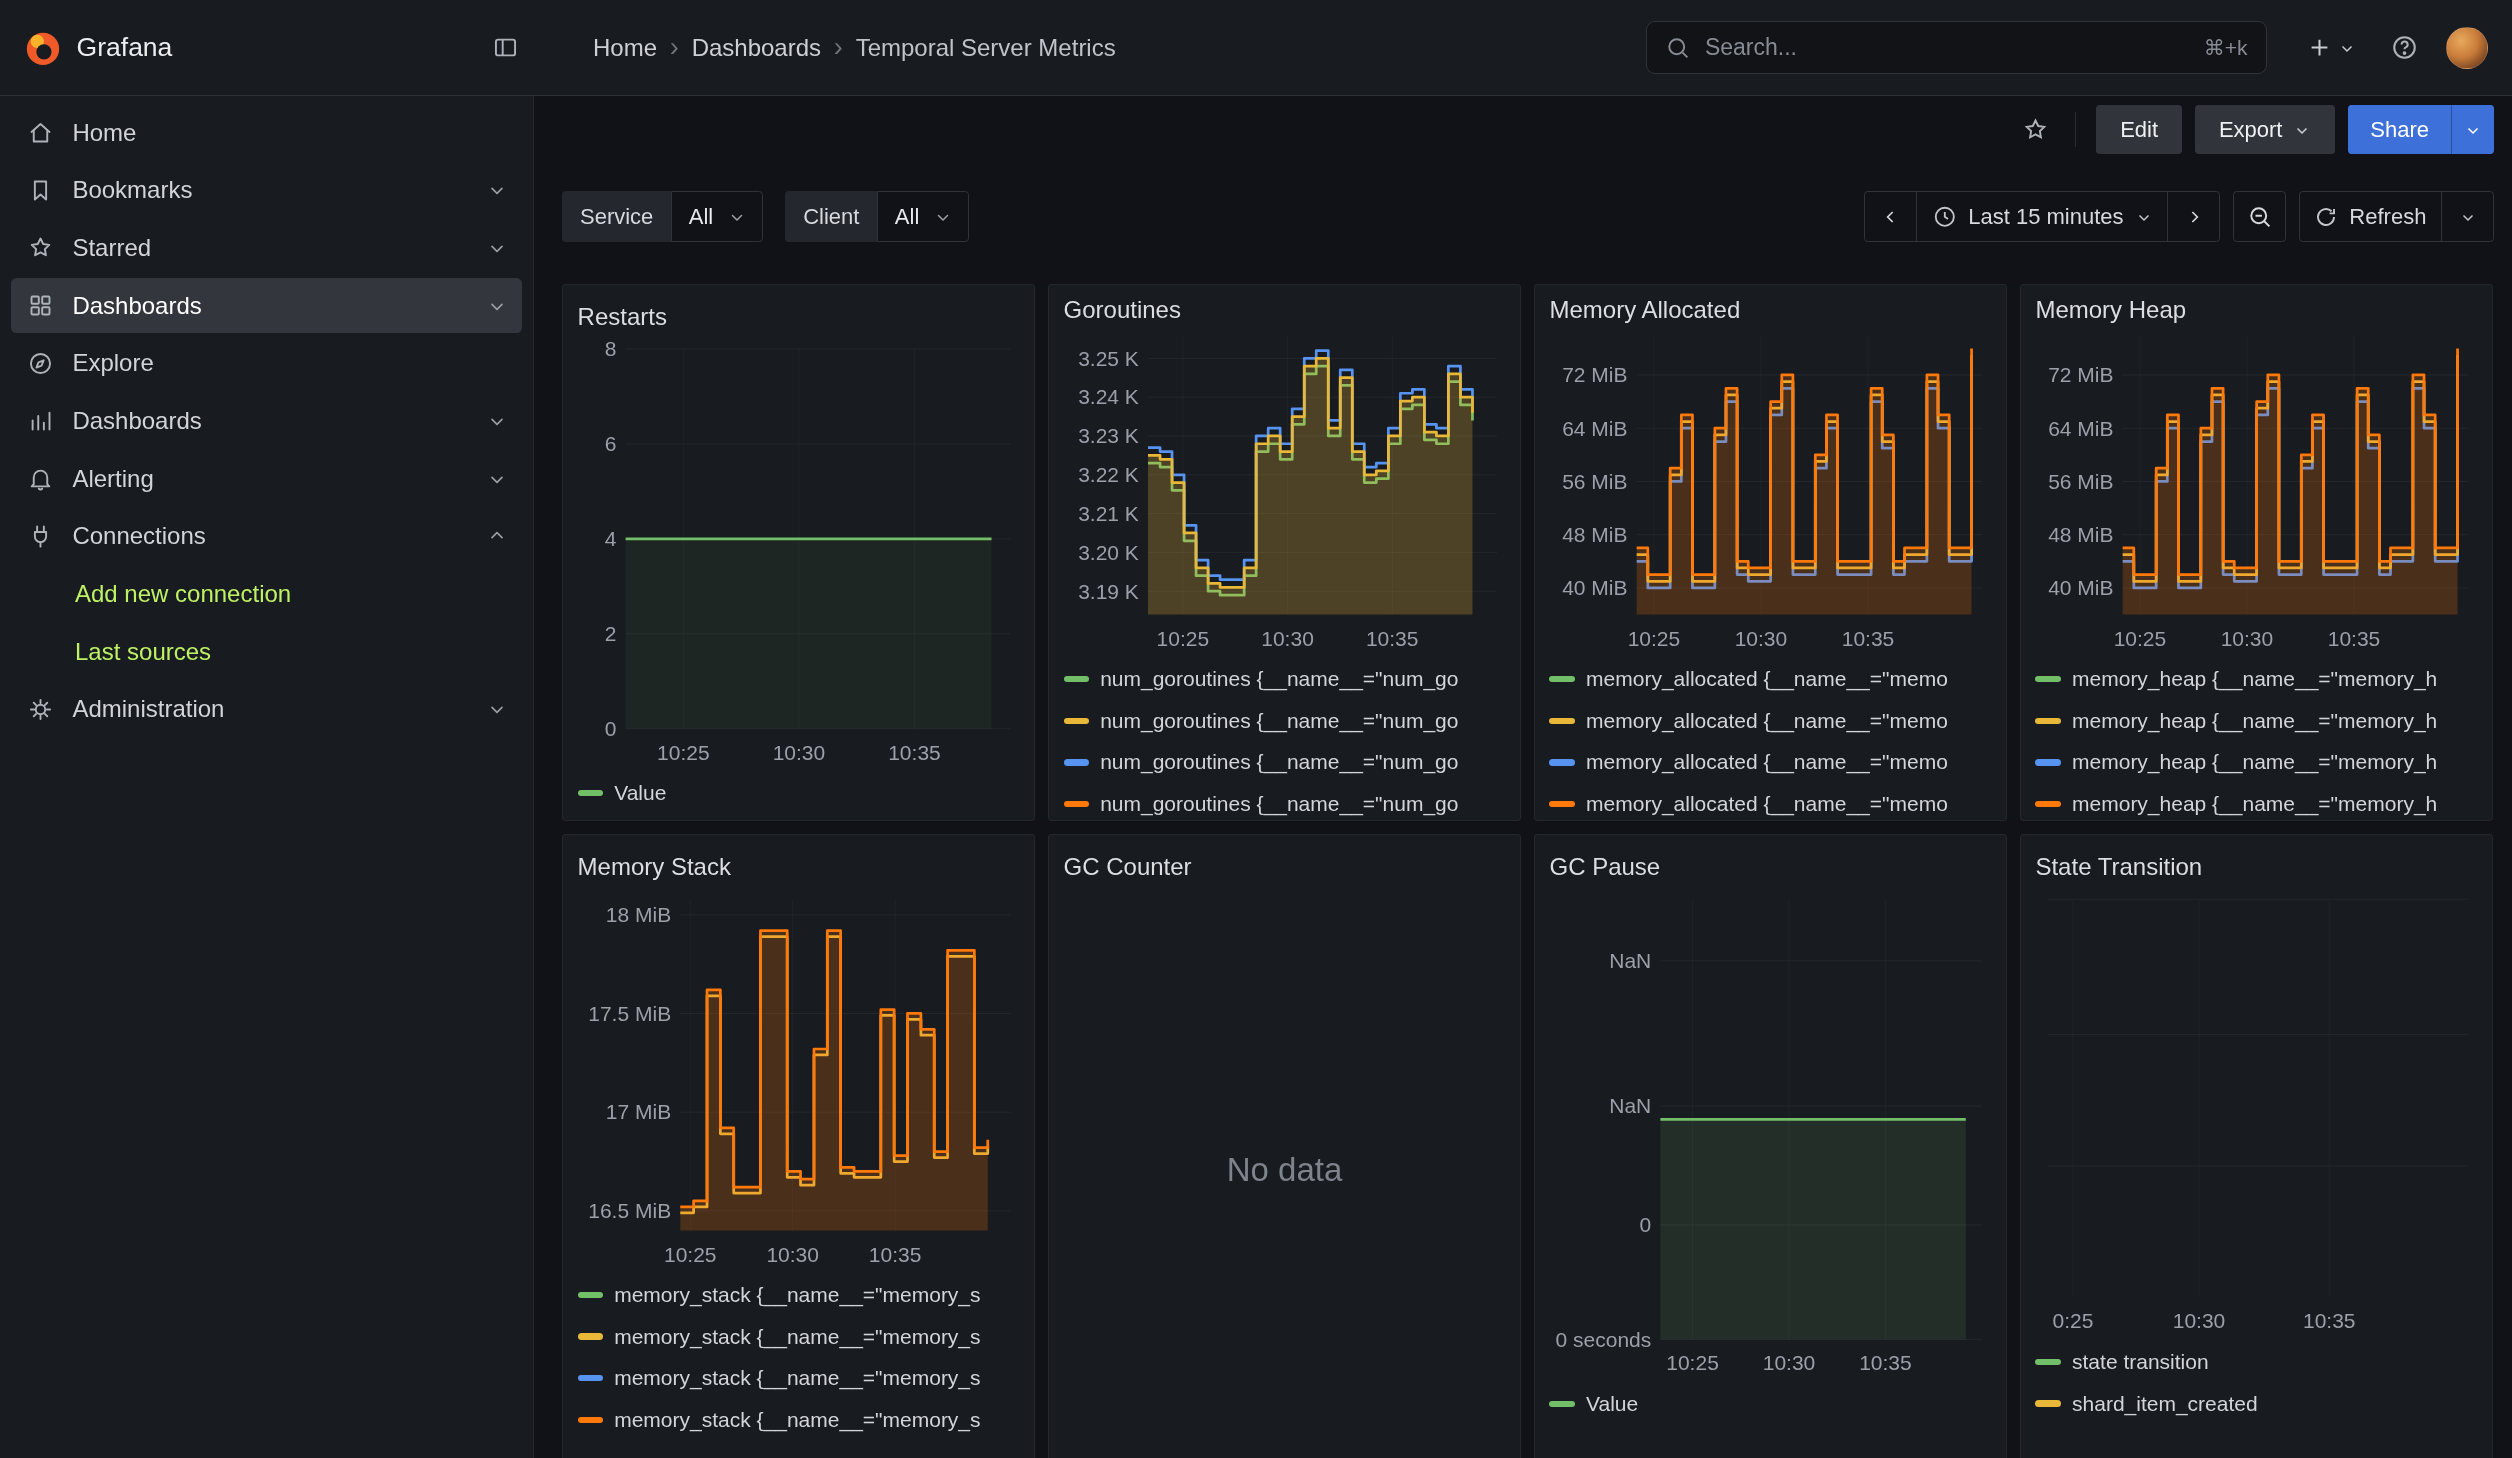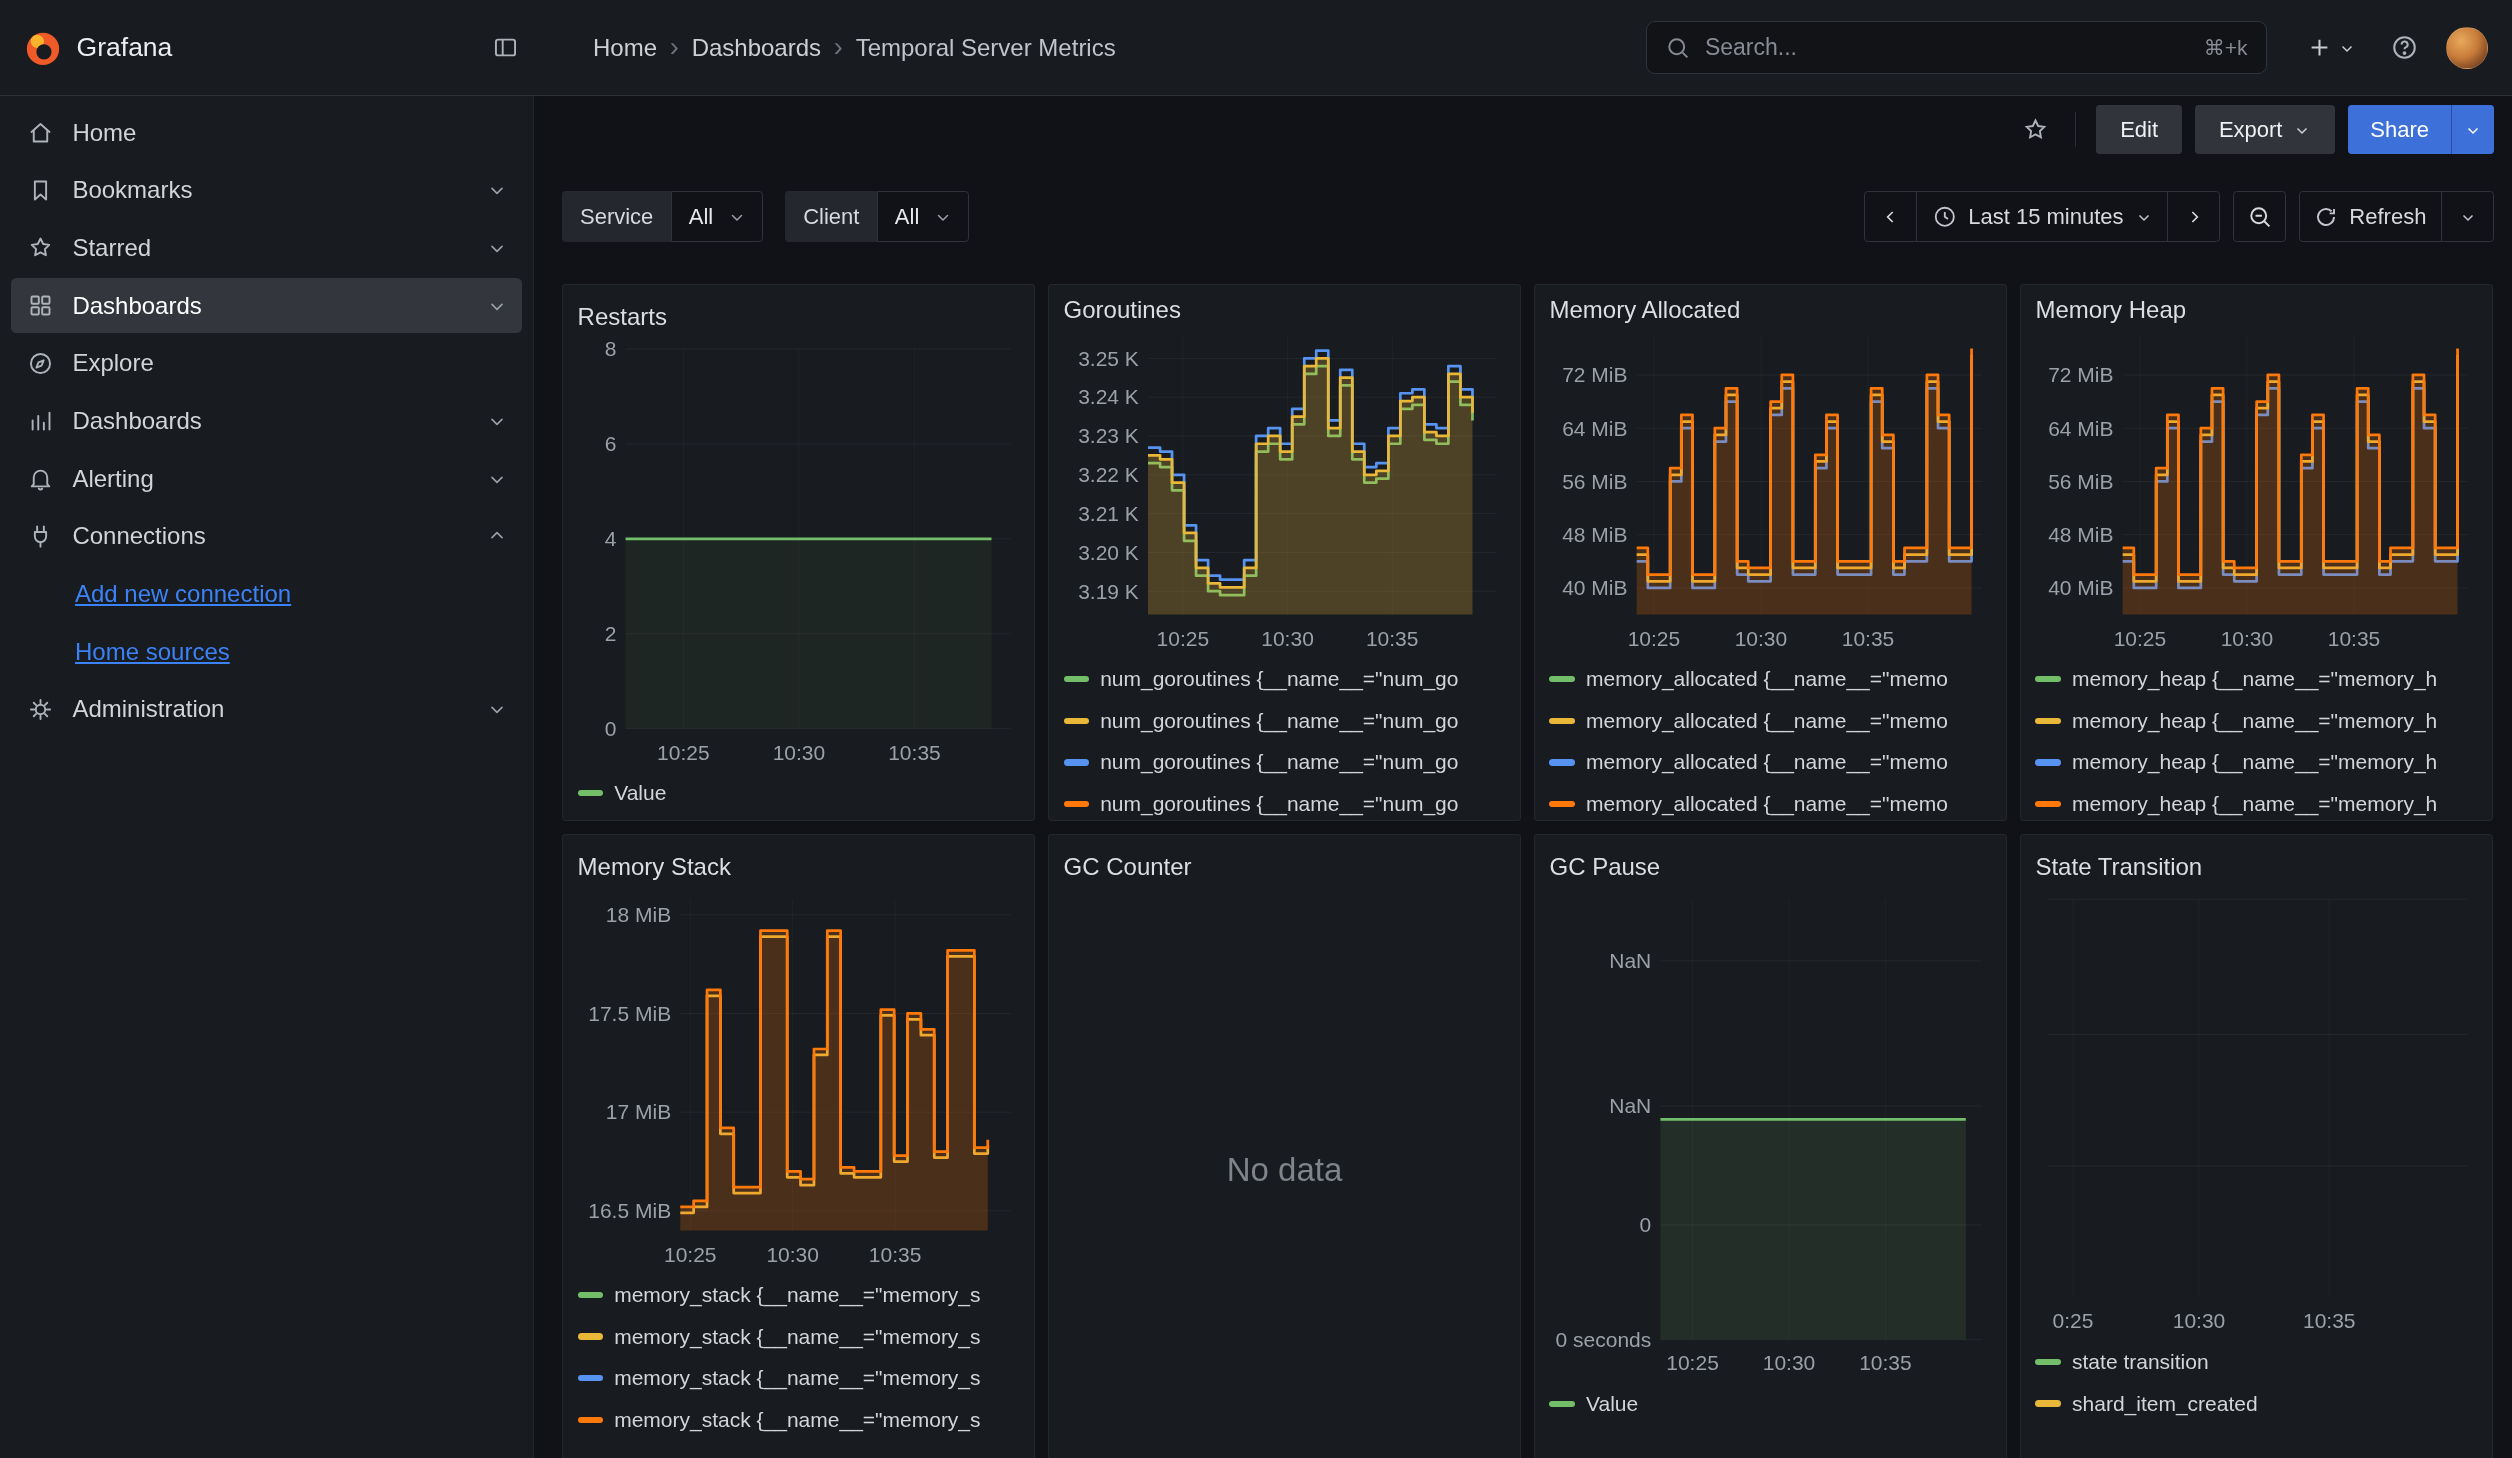--- a/index.html
+++ b/index.html
@@ -34,21 +34,21 @@
   .chev{flex:none;}
   
   .bodyrow{display:flex;height:1362px;}
   .sidebar{width:534px;flex:none;background:#181b1f;border-right:0.9px solid rgba(204,204,220,.08);
     padding:9px 11px;box-sizing:border-box;overflow:hidden;}
   .sitem{height:55px;display:flex;align-items:center;gap:18px;padding:0 14.6px 0 16.4px;margin-bottom:2.7px;
     border-radius:5.5px;color:#d2d4d8;font-size:24px;cursor:pointer;}
   .sitem .icn{color:#aeb2b9;}
   .sitem.active{background:#33363d;color:#ffffff;}
   .sitem .chev{margin-left:auto;color:#9ba0a8;}
-  .sitem.sub{padding-left:64px;color:#3b82f6;text-decoration:underline;}
+  .sitem.sub{padding-left:64px;color:#bef264;}
   .main{flex:1;display:flex;flex-direction:column;overflow:hidden;}
   
   .subbar{display:flex;align-items:center;justify-content:flex-end;gap:12.8px;padding:9px 18px 0 0;height:60px;}
   .vdivider{width:0.9px;height:35px;background:rgba(204,204,220,.15);margin:0 7.3px;}
   .btn{height:49px;padding:0 24px;border-radius:3.7px;background:#31343a;color:#eef0f2;font-size:22px;
     font-weight:500;display:inline-flex;align-items:center;gap:11px;border:none;cursor:pointer;
     font-family:Liberation Sans, sans-serif;}
   .btn .chev{color:#cfd2d7;}
   .sharebtn{display:inline-flex;height:49px;border-radius:3.7px;overflow:hidden;background:#3D71D9;color:#fff;}
   .share-main{display:flex;align-items:center;padding:0 22px;font-size:22px;font-weight:500;cursor:pointer;}
@@ -215,21 +215,21 @@
         </svg>
         <span>Connections</span>
         <svg class="chev" width="20" height="20" viewBox="0 0 24 24" fill="none" stroke="currentColor" stroke-width="2" stroke-linecap="round" stroke-linejoin="round">
           <path d="M6 14l6-6 6 6"></path>
         </svg>
       </div>
       <div class="sitem sub">
         <span>Add new connection</span>
       </div>
       <div class="sitem sub">
-        <span>Home sources</span>
+        <span>Last sources</span>
       </div>
       <div class="sitem">
         <svg class="icn" width="27" height="27" viewBox="0 0 24 24" fill="none" stroke="currentColor" stroke-width="1.7" stroke-linecap="round" stroke-linejoin="round">
           <circle cx="12" cy="12" r="4.2"></circle>
           <path d="M12 3.5v3M12 17.5v3M3.5 12h3M17.5 12h3M6 6l2.1 2.1M15.9 15.9L18 18M18 6l-2.1 2.1M8.1 15.9L6 18"></path>
         </svg>
         <span>Administration</span>
         <svg class="chev" width="20" height="20" viewBox="0 0 24 24" fill="none" stroke="currentColor" stroke-width="2" stroke-linecap="round" stroke-linejoin="round">
           <path d="M6 10l6 6 6-6"></path>
         </svg>

